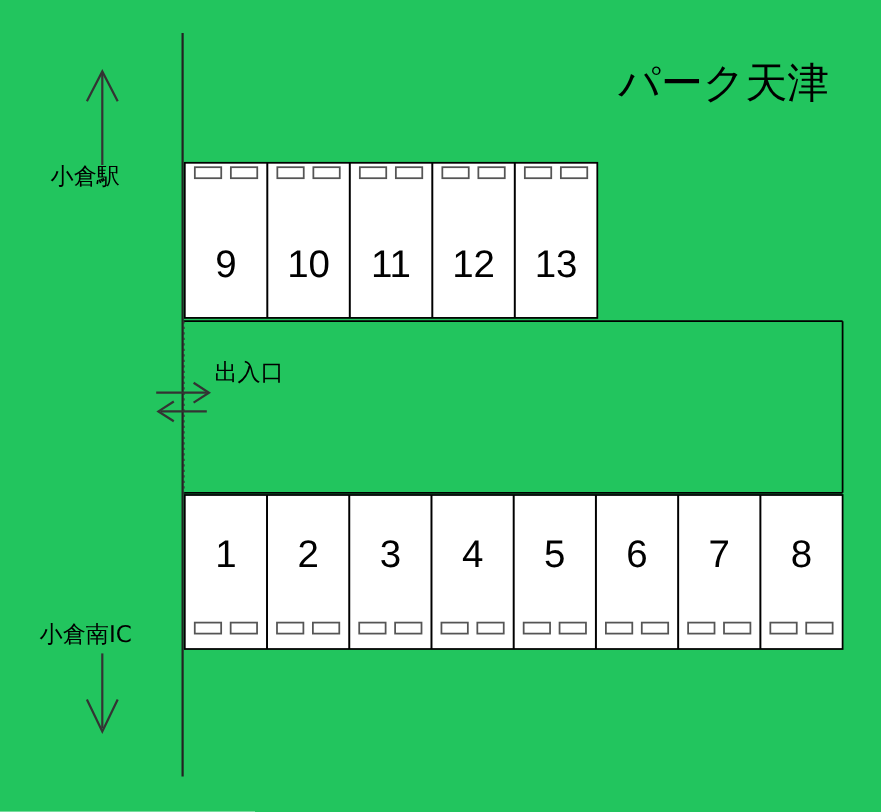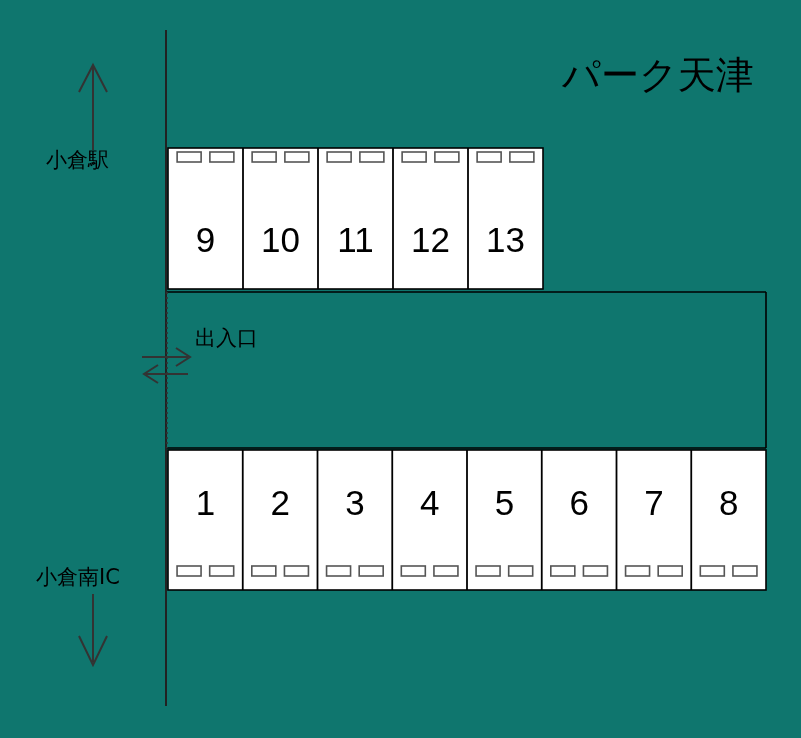--- a/index.html
+++ b/index.html
@@ -10,21 +10,21 @@
   body {
     width: 801px;
     height: 738px;
     font-family: "Liberation Sans", "DejaVu Sans", sans-serif;
     overflow: hidden;
   }
   #map-root {
     position: relative;
     width: 801px;
     height: 738px;
-    background: #0f766e;
+    background: #22c55e;
   }
   svg.map-canvas {
     display: block;
     width: 801px;
     height: 738px;
   }
   .stall-line {
     stroke: #000000;
     fill: #ffffff;
   }

